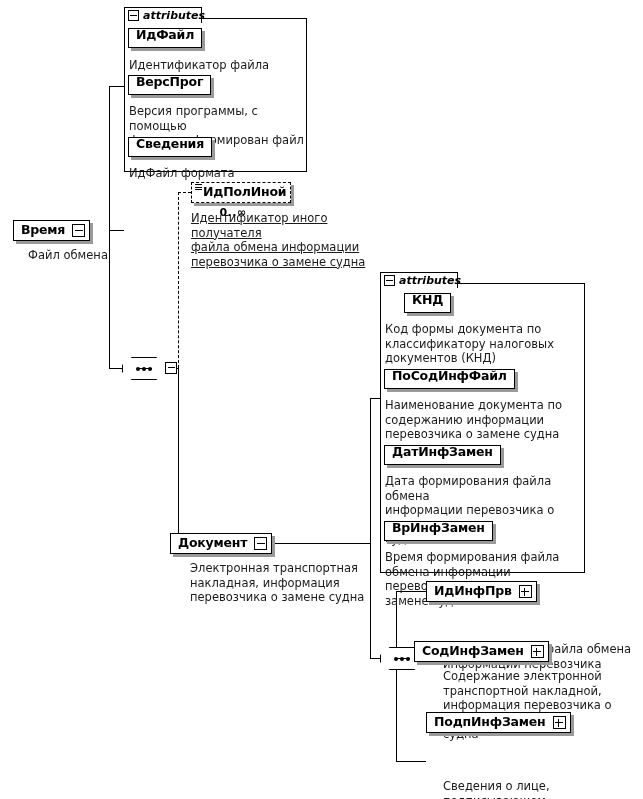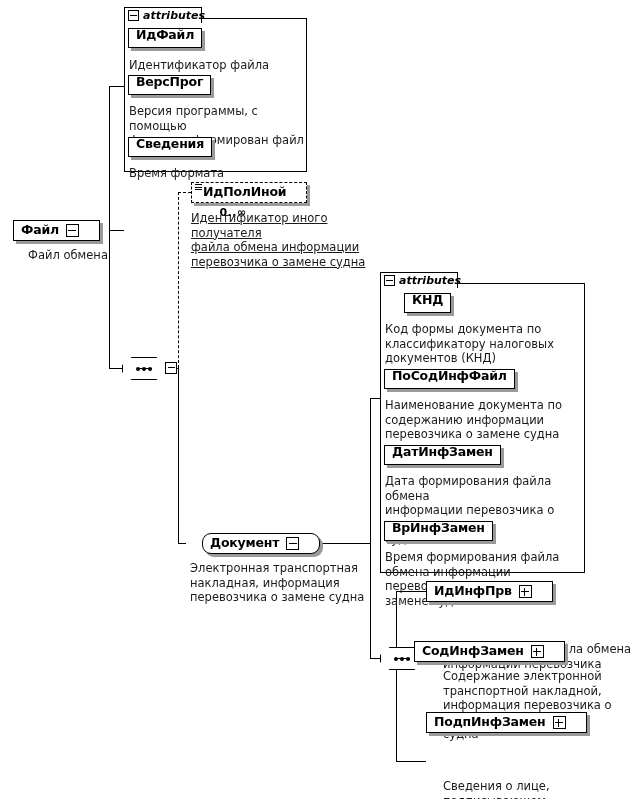--- a/index.html
+++ b/index.html
@@ -37,21 +37,21 @@
   
   .node {
     position: absolute;
     border: 1.5px solid #000;
     background: #ffffff;
     box-shadow: 3px 3px 0 0 #9a9a9a;
     box-sizing: border-box;
     display: flex;
     align-items: center;
     height: 21px;
-    padding: 0 20px 0 7px;
+    padding: 0 4px 0 7px;
     white-space: nowrap;
   }
   .node .nlabel {
     font-weight: bold;
     font-size: 12.5px;
     letter-spacing: -0.2px;
     line-height: 1;
   }
   .node.dashed-node {
     border: 1.5px dashed #000;
@@ -279,24 +279,24 @@
 
 <div class="attrbox" style="left:128px; top:75px;">
   <span class="nlabel">ВерсПрог</span>
 </div>
 <div class="caption" style="left:129px; top:104px; width:176px;">Версия программы, с помощью
 формата сформирован файл</div>
 
 <div class="attrbox" style="left:128px; top:137px;">
   <span class="nlabel">Сведения</span>
 </div>
-<div class="caption" style="left:129px; top:166px; width:176px;">Время формата</div>
+<div class="caption" style="left:129px; top:166px; width:176px;">ИдФайл формата</div>
 
 <div class="node" style="left:13px; top:220px;">
-  <span class="nlabel">Файл</span>
+  <span class="nlabel">Время</span>
   <span class="toggle"></span>
 </div>
 <div class="caption" style="left:13px; top:248px; width:110px; text-align:center;">Файл обмена</div>
 
 <div class="node dashed-node" style="left:191px; top:182px;">
   <span class="attr-marker">
       <i></i>
       <i></i>
       <i></i>
     </span>
@@ -344,21 +344,21 @@
 информации перевозчика о замене
 судна</div>
 
 <div class="attrbox" style="left:384px; top:521px;">
   <span class="nlabel">ВрИнфЗамен</span>
 </div>
 <div class="caption" style="left:385px; top:550px; width:200px;">Время формирования файла
 обмена информации перевозчика о
 замене судна</div>
 
-<div class="node" style="left:202px; top:533px;border-radius:9px;">
+<div class="node" style="left:170px; top:533px;">
   <span class="nlabel">Документ</span>
   <span class="toggle"></span>
 </div>
 <div class="caption" style="left:190px; top:561px; width:175px;">Электронная транспортная
 накладная, информация
 перевозчика о замене судна</div>
 
 <div class="seq" style="left:380px; top:647px;">
   <span class="bar"></span>
   <span class="dots">

